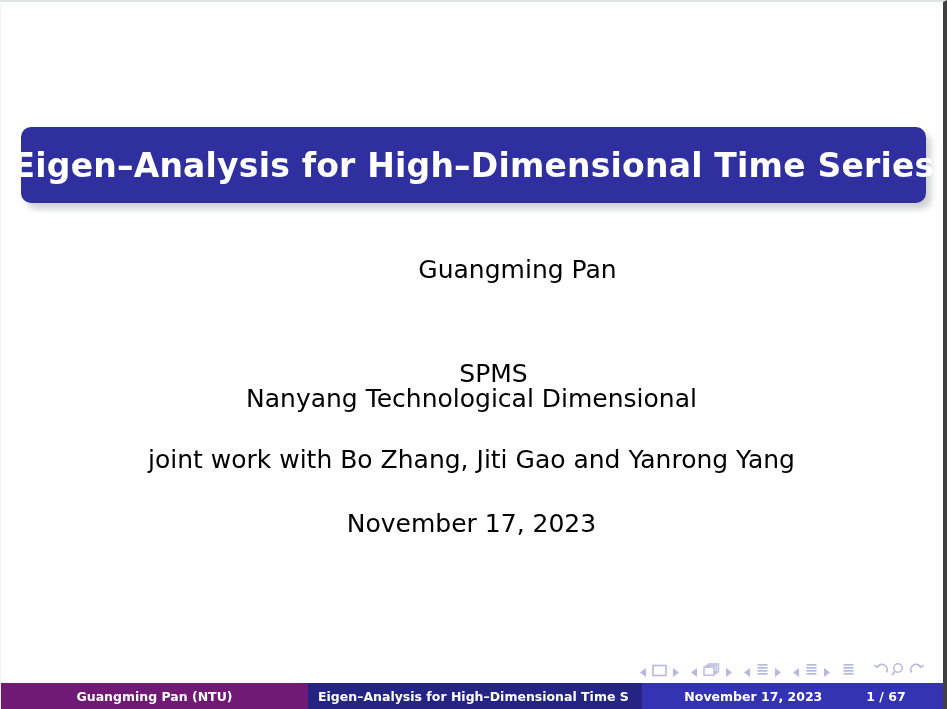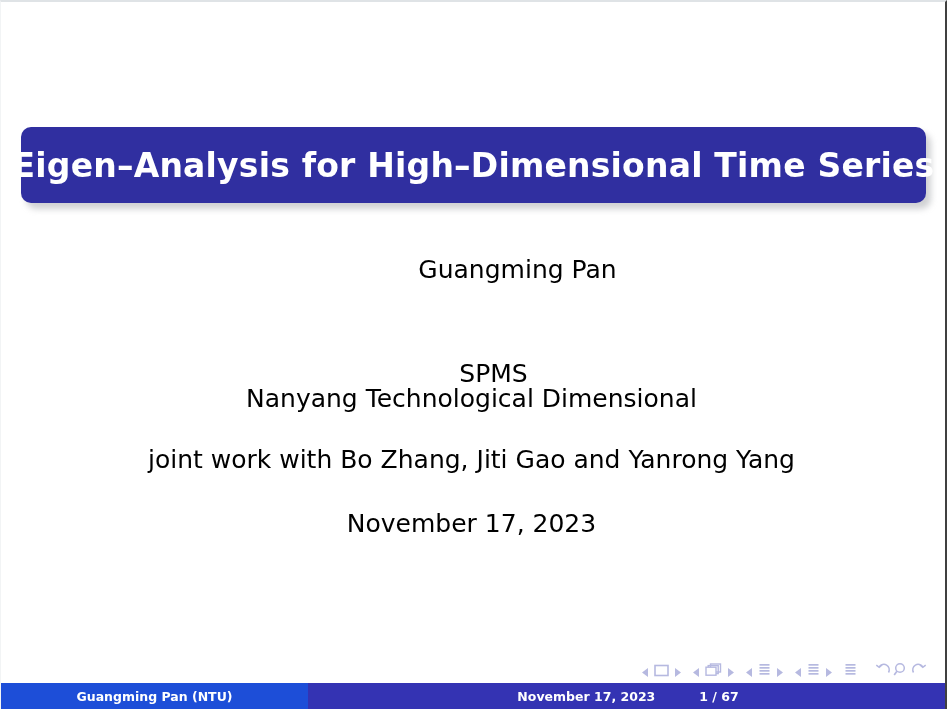--- a/index.html
+++ b/index.html
@@ -12,21 +12,21 @@
   }
 
   #slide {
     position: relative;
     width: 947px;
     height: 709px;
     background: #ffffff;
     overflow: hidden;
     box-sizing: border-box;
     border-top: 2px solid #dfe3e6;
-    border-right: 2px solid #404040;
+    border-right: 4px solid #404040;
     border-left: 1px solid #f2f4f5;
   }
 
   
   #titleblock-wrap {
     position: absolute;
     left: 20px;
     top: 125px;
     width: 905px;
     height: 76px;
@@ -114,21 +114,21 @@
     align-items: center;
     justify-content: center;
     color: #ffffff;
     font-size: 12.5px;
     font-weight: bold;
     font-family: "DejaVu Sans", sans-serif;
     white-space: nowrap;
     overflow: hidden;
     box-sizing: border-box;
   }
-  #foot-author { width: 307px; background: #1d4ed8; }
+  #foot-author { width: 307px; background: #701a75; }
   #foot-title  { width: 334px; background: #262483; justify-content: flex-start; padding-left: 10px; }
   #foot-date   { flex: 1 1 auto; background: #3433b3; justify-content: center; gap: 0; }
   #foot-date .dlabel { padding-right: 44px; }
   #foot-date .plabel { }
 </style>
 </head>
 <body>
 
 <div id="slide">
 
@@ -259,19 +259,20 @@
           <path d="M2.5 10.5 A5.2 5.2 0 1 1 11.8 5.0" fill="none" stroke="#b6b9e0" stroke-width="1.5"></path>
           <polyline points="14.7,3.2 11.8,5.4 9.0,3.0" fill="none" stroke="#b6b9e0" stroke-width="1.5"></polyline>
         </svg>
       </span>
     </div>
 
   </div>
 
   <div id="footline">
     <div class="foot-seg" id="foot-author">Guangming Pan    (NTU)</div>
+    <div class="foot-seg" id="foot-title">Eigen–Analysis for High–Dimensional Time S</div>
     <div class="foot-seg" id="foot-date">
       <span class="dlabel">November 17, 2023</span>
       <span class="plabel">1 / 67</span>
     </div>
   </div>
 
 </div>
 
 </body></html>

